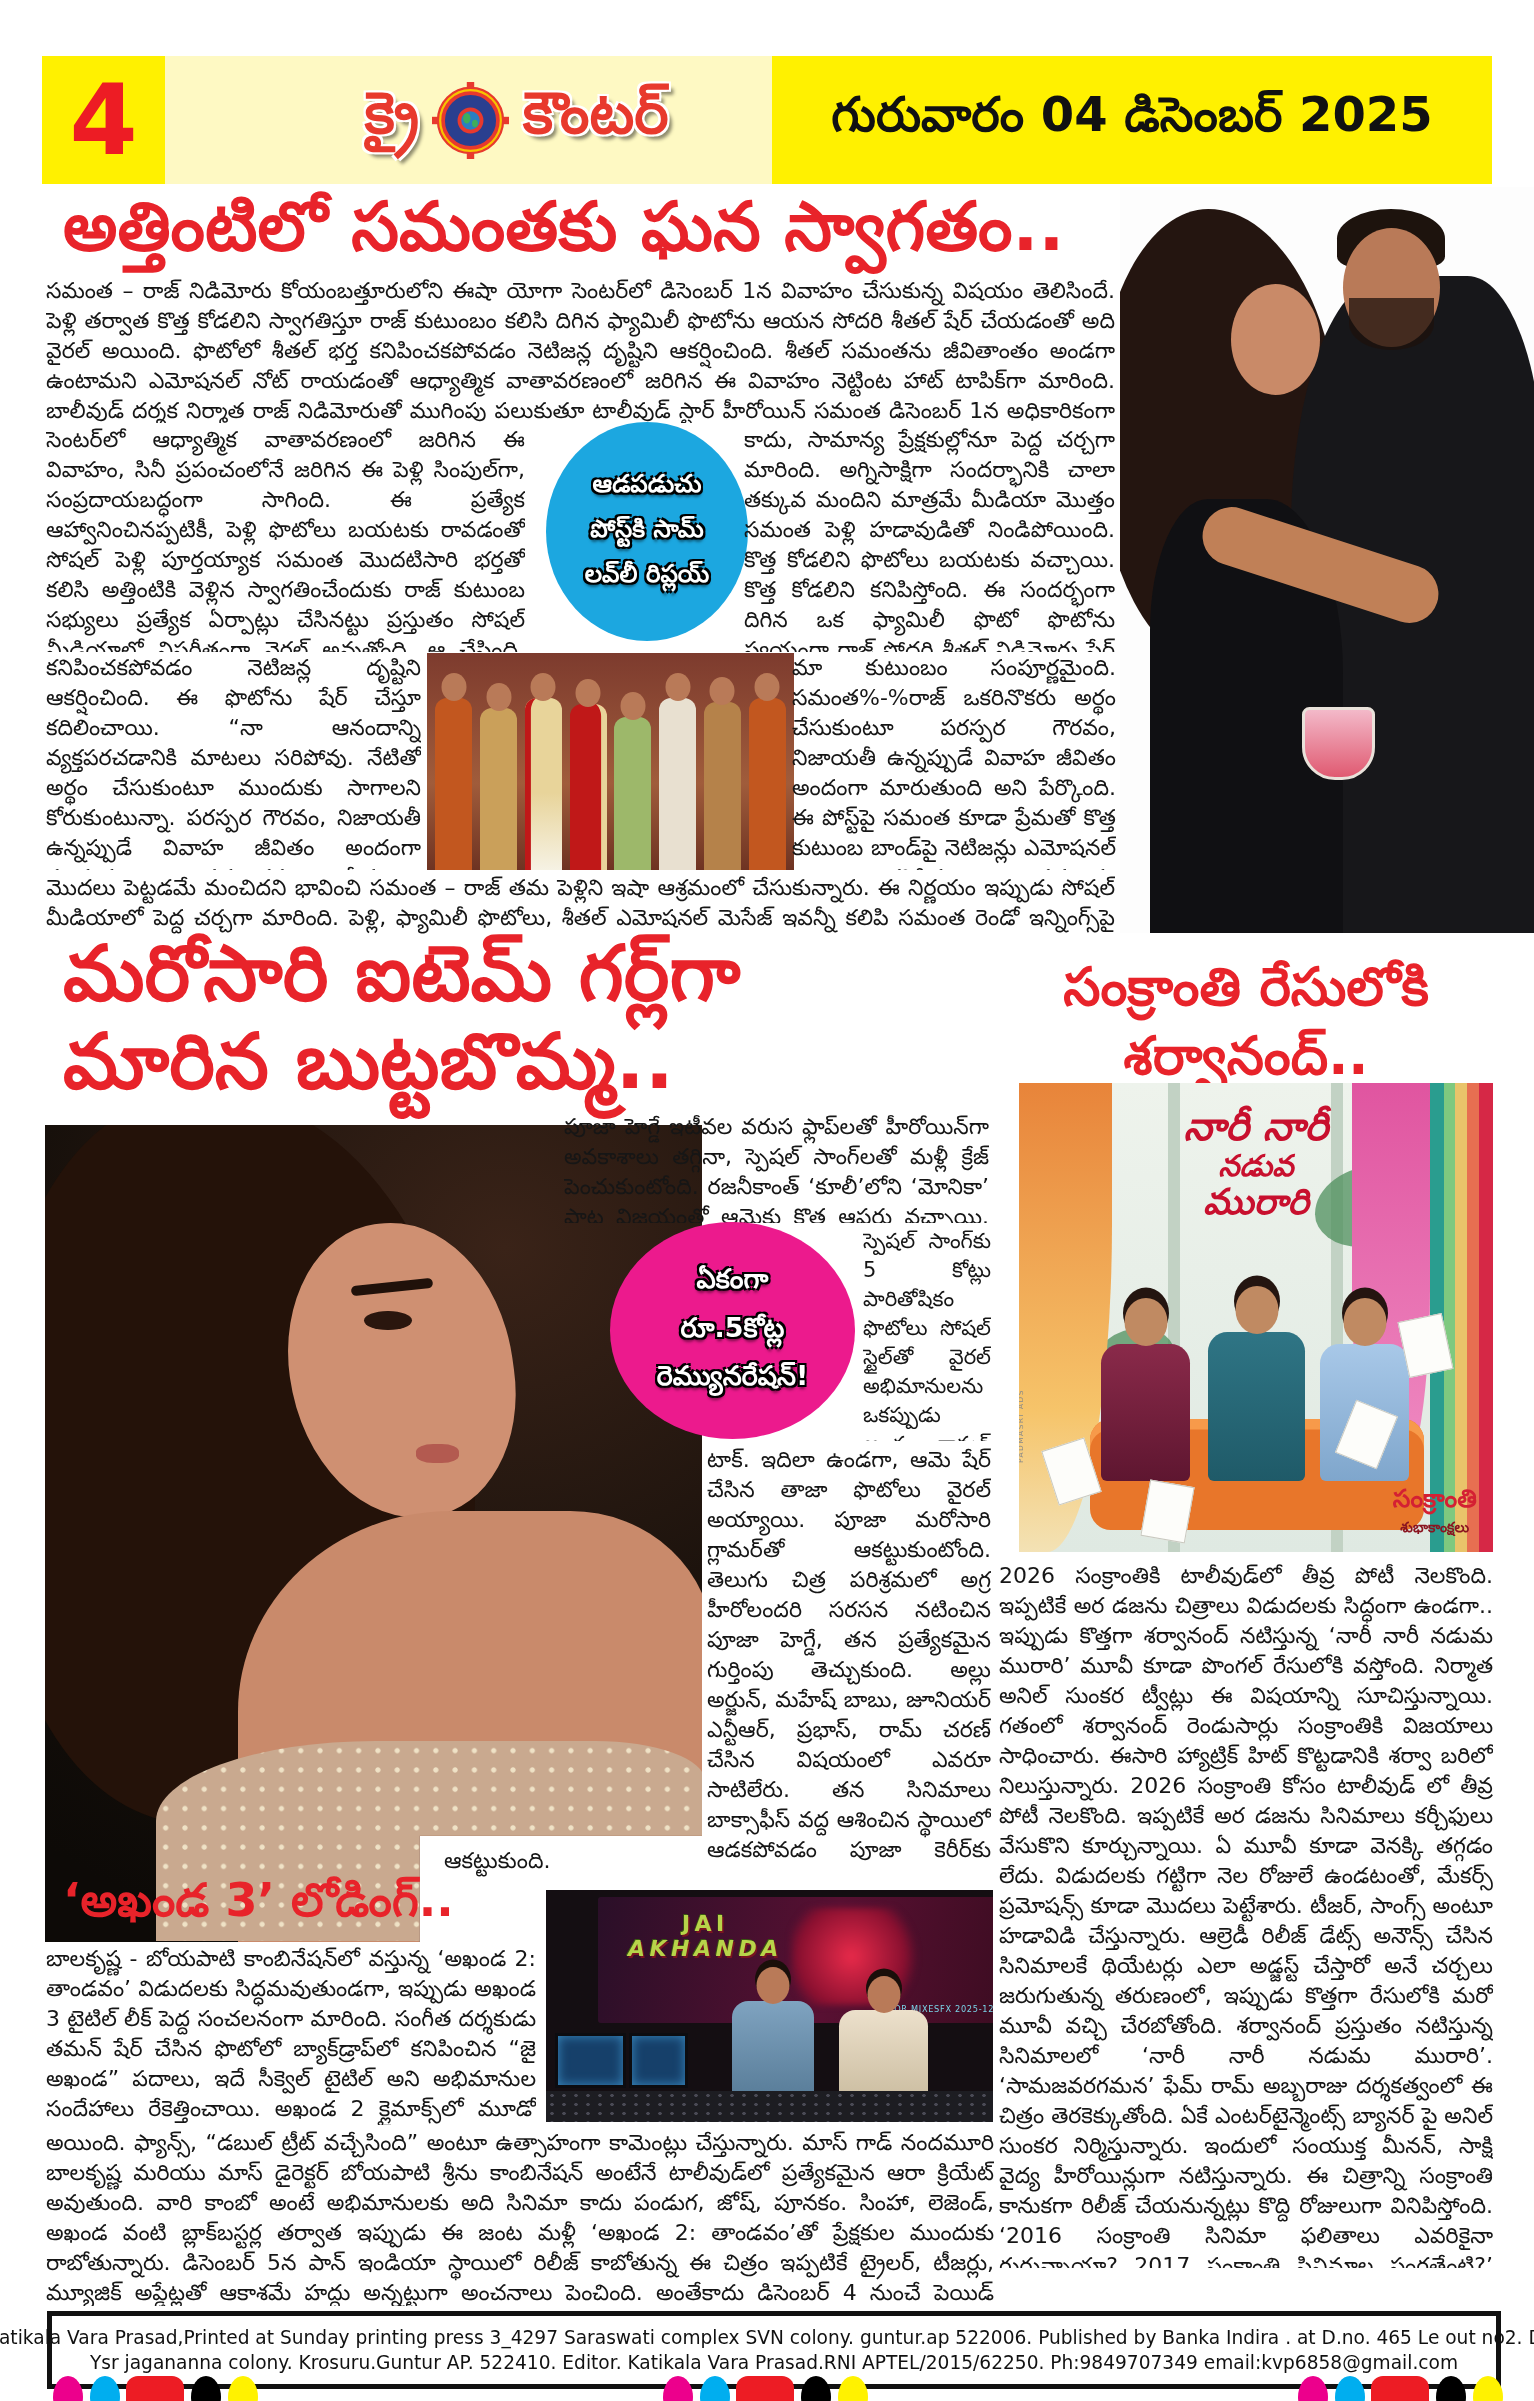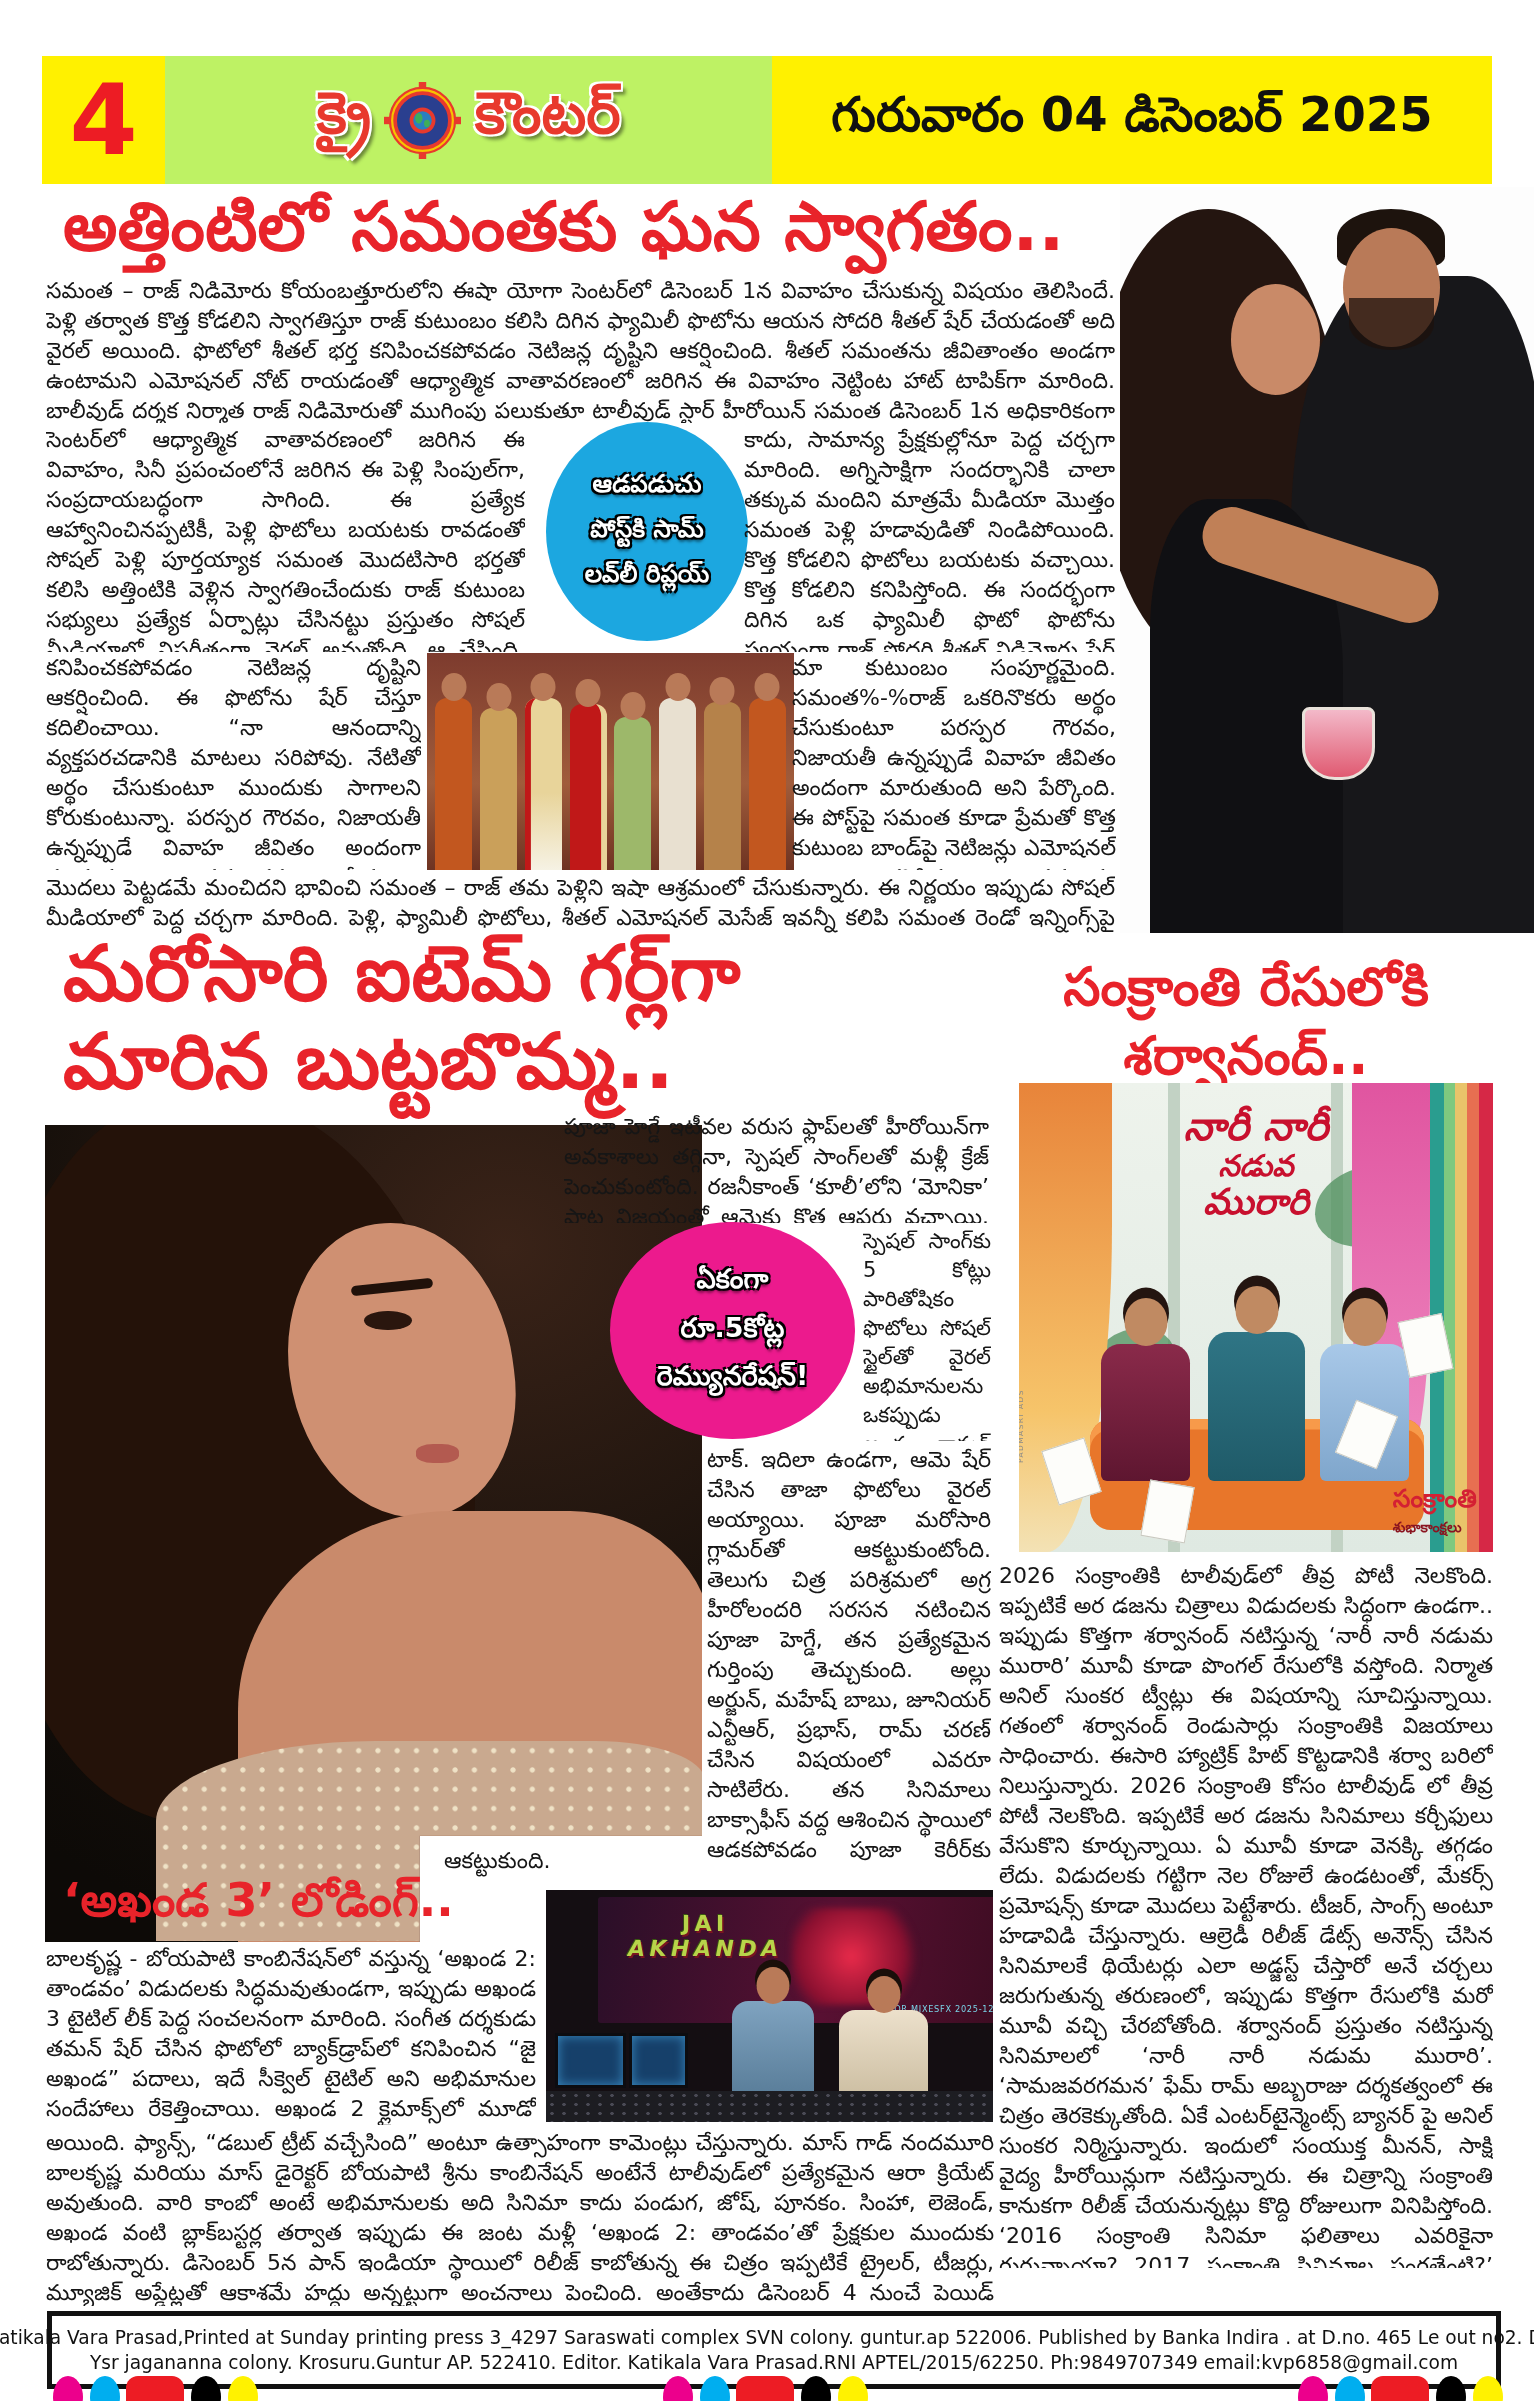--- a/index.html
+++ b/index.html
@@ -3,21 +3,21 @@
 <meta charset="utf-8">
 <style>
   html,body{margin:0;padding:0;background:#ffffff;}
   body{font-family:"DejaVu Sans","Liberation Sans",sans-serif;}
   #page{position:relative;width:1535px;height:2401px;background:#fff;overflow:hidden;}
   .abs{position:absolute;}
   
   .hdr-yellow{background:#FFF100;}
   .hdr-num{left:42px;top:56px;width:123px;height:128px;display:flex;align-items:center;justify-content:center;
     font-size:98px;font-weight:bold;color:#ED1C24;}
-  .hdr-logo{left:165px;top:56px;width:607px;height:128px;background:#bef264;display:flex;align-items:center;justify-content:center;gap:13.4px;}
+  .hdr-logo{left:165px;top:56px;width:607px;height:128px;background:#fef9c3;display:flex;align-items:center;justify-content:center;gap:13.4px;padding-left:48px;}
   .logo-word{font-size:58px;font-weight:900;color:#E8392D;
     text-shadow:-2.2px -2.2px 0 #fff,2.2px -2.2px 0 #fff,-2.2px 2.2px 0 #fff,2.2px 2.2px 0 #fff,4.5px 5.2px 3.7px rgba(0,0,0,.45);}
   .hdr-date{left:772px;top:56px;width:720px;height:128px;display:flex;align-items:center;justify-content:center;
     font-size:48px;font-weight:900;color:#111;}
   
   .red-head{color:#E8232A;font-weight:900;line-height:1.04;}
   .h-sam{left:63px;top:192px;width:1062px;font-size:68px;}
   .h-pooja1{left:63px;top:934px;width:913px;font-size:77px;}
   .h-pooja2{left:63px;top:1022px;width:913px;font-size:77px;}
   .h-sharwa{left:999px;width:494px;text-align:center;font-size:53px;}
@@ -75,21 +75,21 @@
   .po-palm{position:absolute;width:111px;height:82px;background:#4e8f5c;border-radius:60% 40% 60% 40%;opacity:.75;}
   .po-curtL{position:absolute;left:0;top:0;width:93px;height:100%;background:linear-gradient(180deg,#e8843a,#f6c46a 70%,#f3e2b5);border-radius:0 0 70% 0;}
   .po-curtP{position:absolute;right:63px;top:0;width:78px;height:88%;background:linear-gradient(180deg,#e055a0,#f08ec4);border-radius:0 0 50% 50%;}
   .po-curtR{position:absolute;right:0;top:0;width:63px;height:100%;background:linear-gradient(90deg,#2a9d8f 0 22%,#7fc97f 22% 40%,#e9c46a 40% 58%,#e76f51 58% 78%,#d62846 78% 100%);}
   .po-title{position:absolute;left:50%;top:21px;transform:translateX(-50%);width:245px;text-align:center;color:#c8102e;font-weight:900;font-style:italic;line-height:1.12;}
   .po-title .l1{font-size:40px;font-style:italic;} .po-title .l2{font-size:30px;} .po-title .l3{font-size:36px;}
   .po-sofa{position:absolute;left:71px;bottom:22px;width:334px;height:111px;background:#e8762a;border-radius:21px;box-shadow:inset 0 10.4px 0 #f79a4a;}
   .po-fig{position:absolute;bottom:71px;border-radius:19.3px 19.3px 6px 6px;}
   .po-head{position:absolute;left:50%;top:-46px;transform:translateX(-50%);width:43px;height:48px;background:#c08a62;border-radius:50%;box-shadow:0 -9px 0 1.5px #241510;}
   .po-paper{position:absolute;width:43px;height:55px;background:#fdfdfa;border:0.7px solid #c9c9c0;}
-  .po-badge{position:absolute;right:16.3px;bottom:13.4px;text-align:left;}
+  .po-badge{position:absolute;right:16.3px;bottom:13.4px;text-align:center;}
   .po-badge .b1{font-size:25px;font-weight:900;color:#d42033;}
   .po-badge .b2{font-size:14px;font-weight:bold;color:#8a1420;}
   .po-credit{position:absolute;left:6px;bottom:89px;font-size:7.4px;color:#8a8a88;transform:rotate(-90deg);transform-origin:left bottom;letter-spacing:1.5px;}
   .ph-ak{left:546px;top:1890px;width:447px;height:232px;background:#140e12;}
   .ak-screen{position:absolute;left:52px;top:7.4px;width:386px;height:126px;background:linear-gradient(100deg,#2a0f28,#581032 55%,#3a0c20);border-radius:3px;padding-left:36px;}
   .ak-jai{position:absolute;left:30px;top:13.4px;color:#b8d44a;font-weight:900;letter-spacing:4.5px;text-align:center;line-height:1.15;
     text-shadow:1.5px 1.5px 0 #7a1420,-0.7px -0.7px 0 #3a5a10;}
   .ak-jai .j1{font-size:22px;} .ak-jai .j2{font-size:22px;font-style:italic;}
   .ak-flame{position:absolute;left:193px;top:10.4px;width:134px;height:97px;background:radial-gradient(circle at 45% 50%,#e82a4a,#8a1030 60%,transparent 75%);filter:blur(3px);}
   .ak-note{position:absolute;right:10.4px;bottom:9px;font-size:8.2px;color:#7ad4e8;letter-spacing:0.7px;}

